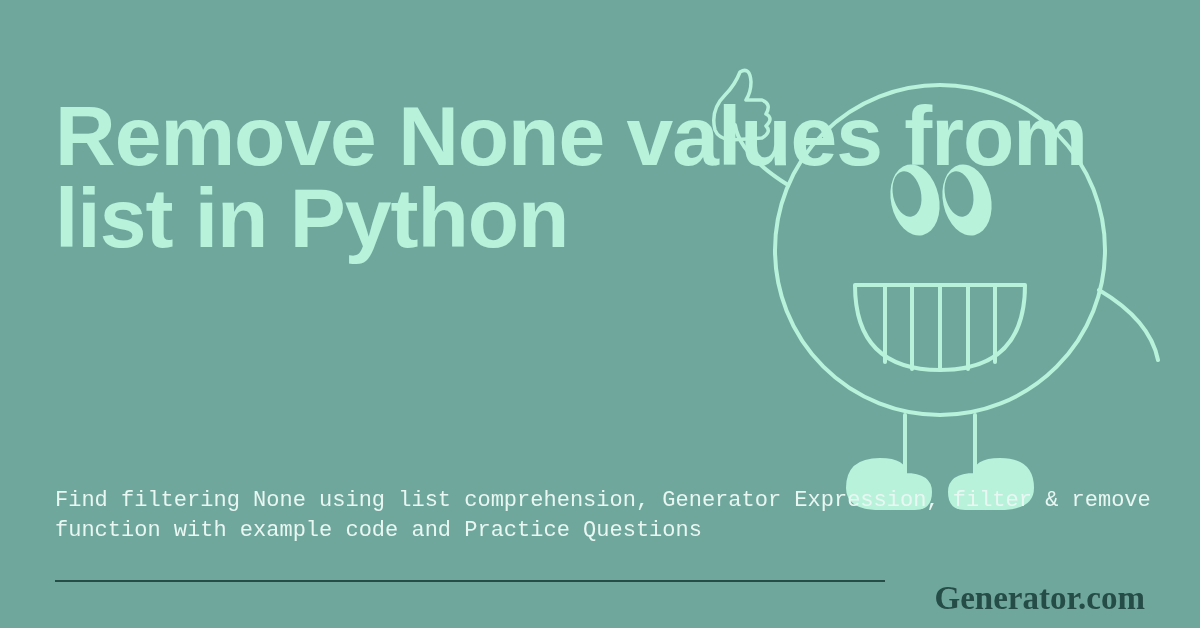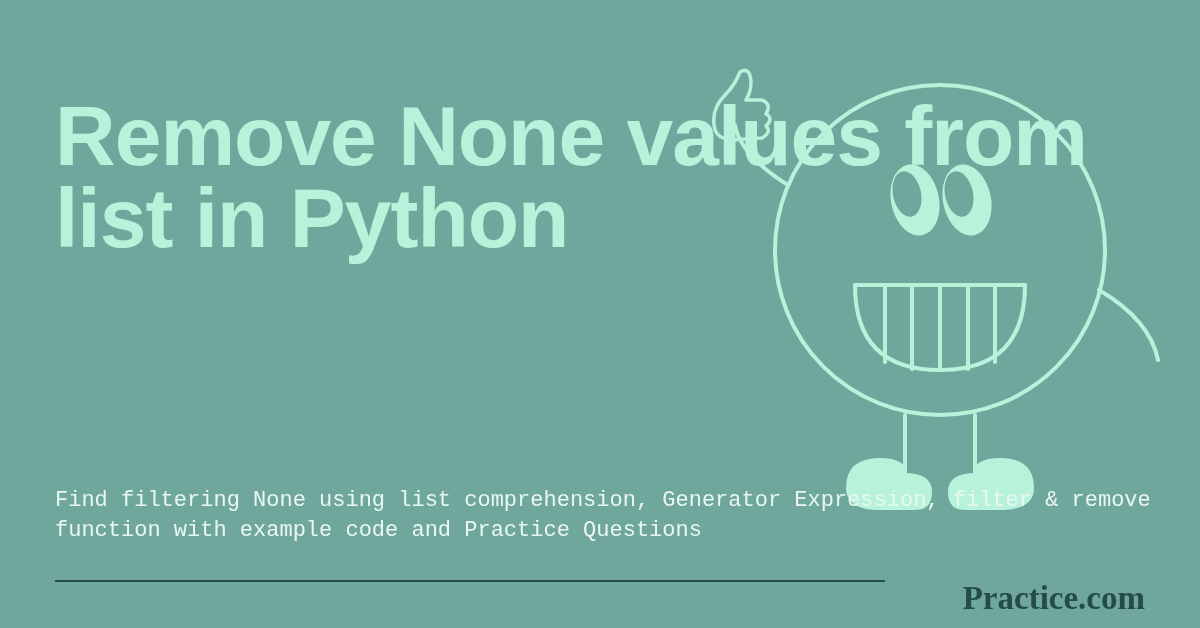--- a/index.html
+++ b/index.html
@@ -99,13 +99,13 @@
       <path d="M225 415 Q225 400 200 400 Q168 400 168 428 Q168 448 200 448 L235 448 Q250 448 250 432 Q250 415 225 415 Z" fill="#b8f2db" stroke="#b8f2db"></path>
       <path d="M295 415 Q295 400 320 400 Q352 400 352 428 Q352 448 320 448 L285 448 Q270 448 270 432 Q270 415 295 415 Z" fill="#b8f2db" stroke="#b8f2db"></path>
     </g>
   </svg>
 </div>
 
 <p class="subtitle">Find filtering None using list comprehension, Generator Expression, filter &amp; remove function with example code and Practice Questions</p>
 
 <div class="divider"></div>
 
-<div class="brand">Practice.com</div>
+<div class="brand">Generator.com</div>
 
 </body></html>

